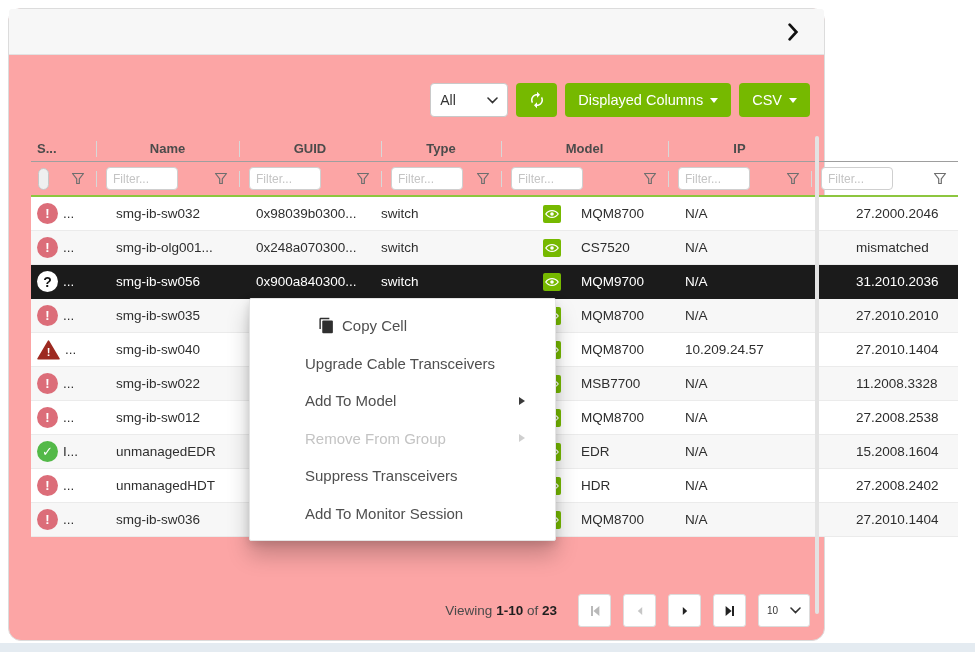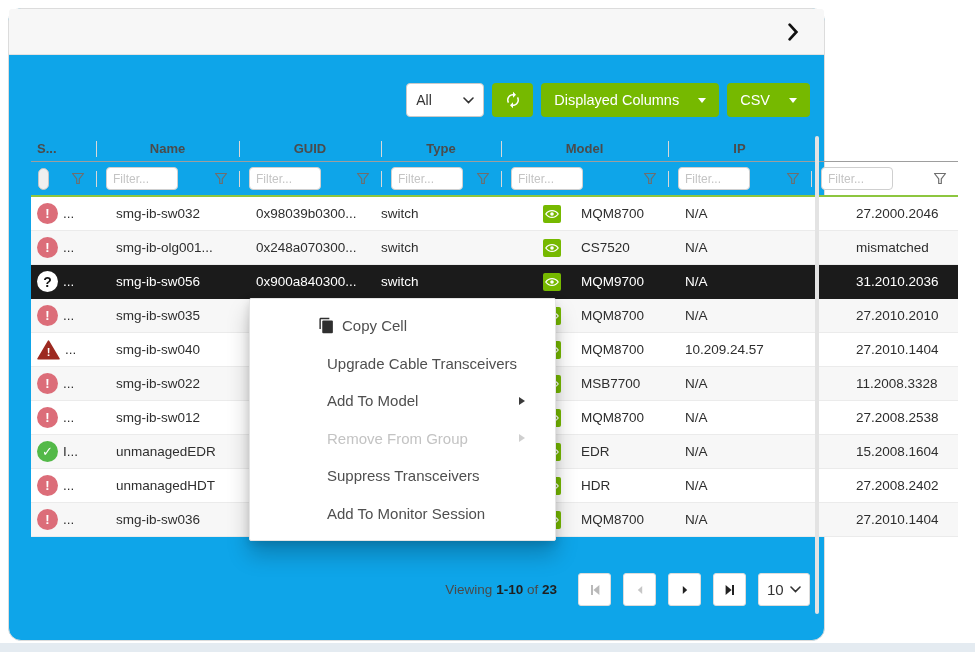--- a/index.html
+++ b/index.html
@@ -7,31 +7,31 @@
     --separator-green:#8dc63f;
     --error:#dc6d79;
     --critical:#9d2a21;
     --ok:#53b948;
     --selected-row:#1b1b1b;
   }
   *{box-sizing:border-box;margin:0;padding:0}
   html,body{width:975px;height:652px;background:#fff;overflow:hidden;
     font-family:"Liberation Sans","DejaVu Sans",sans-serif;}
   .page-strip{position:absolute;left:0;right:0;bottom:0;height:9px;background:#e4ebf1}
-  .card{position:absolute;left:8px;top:8px;width:817px;height:633px;background:#0ea5e9;
+  .card{position:absolute;left:8px;top:8px;width:817px;height:633px;background:#fca5a5;
     border:1px solid #dcdcdc;border-radius:13px}
   
   .card-header{height:46px;background:#f7f7f7;border-bottom:1px solid #e2e2e2;
     border-radius:3px 3px 0 0;position:relative}
   .collapse-btn{position:absolute;right:24px;top:14px;width:14px;height:18px;cursor:pointer}
   
   .toolbar{position:absolute;top:74px;right:14px;display:flex;align-items:stretch;gap:8px;height:34px}
   .select-box{display:flex;align-items:center;justify-content:space-between;width:78px;
     border:1px solid #c9c9c9;border-radius:4px;background:#fff;padding:0 9px;font-size:14px;color:#333;cursor:pointer}
-  .btn-green{display:flex;align-items:center;justify-content:center;gap:19px;background:var(--accent-green);
+  .btn-green{display:flex;align-items:center;justify-content:center;gap:7px;background:var(--accent-green);
     color:#fff;border:none;border-radius:4px;font-size:14.5px;padding:0 13px;cursor:pointer;
     font-family:"Liberation Sans","DejaVu Sans",sans-serif}
   .btn-green .caret{width:0;height:0;border-left:4.5px solid transparent;border-right:4.5px solid transparent;
     border-top:5px solid #fff;margin-top:1px}
   .btn-refresh{width:41px;padding:0}
   
   .table{position:absolute;left:22px;top:127px;width:927px}
   .trow{display:grid;grid-template-columns:65px 143px 142px 120px 167px 143px 147px;align-items:center}
   .thead{height:26px;font-size:13px;font-weight:bold;color:#4b4b4b;border-bottom:1px solid #9e9e9e}
   .thead .cell{text-align:center;position:relative;height:100%;display:flex;align-items:center;justify-content:center;cursor:pointer}
@@ -63,35 +63,35 @@
     font-weight:bold;font-size:13px;flex:0 0 auto}
   .sev-error{background:var(--error);color:#fff}
   .sev-ok{background:var(--ok);color:#fff}
   .sev-unknown{background:#fff;color:#111;font-size:14px}
   .sev-tri{flex:0 0 auto;display:flex}
   .nv-icon{flex:0 0 auto;display:flex}
   
   #context-menu{position:absolute;left:240px;top:289px;width:307px;height:243px;background:#fff;
     border:1px solid #e4e4e4;border-radius:2px;display:flex;flex-direction:column;padding:8px 0;z-index:5;
     box-shadow:0 14px 22px rgba(0,0,0,.22),0 3px 8px rgba(0,0,0,.12)}
-  .menu-item{flex:1;display:flex;align-items:center;gap:7px;padding-left:77px;font-size:15px;color:#4f4f4f;
+  .menu-item{flex:1;display:flex;align-items:center;gap:7px;padding-left:55px;font-size:15px;color:#4f4f4f;
     position:relative;cursor:pointer;white-space:nowrap}
   .menu-item.has-icon{padding-left:68px}
   .menu-item .arrow{position:absolute;right:30px;width:0;height:0;border-left:6px solid #3a3a3a;
     border-top:4.5px solid transparent;border-bottom:4.5px solid transparent}
   .menu-item.disabled{color:#c3c3c3;cursor:default}
   .menu-item.disabled .arrow{border-left-color:#cfcfcf}
   
-  .pagefoot{position:absolute;right:14px;top:564px;display:flex;align-items:center;gap:12px;height:33px}
+  .pagefoot{position:absolute;right:14px;top:585px;display:flex;align-items:center;gap:12px;height:33px}
   .viewing{font-size:13.5px;color:#4a4a4a;margin-right:9px;white-space:nowrap}
   .viewing b{color:#1f1f1f}
   .pbtn{width:33px;height:33px;border:1px solid #dcdcdc;border-radius:3px;background:#fff;
     display:flex;align-items:center;justify-content:center;cursor:pointer;padding:0}
   .psel{width:52px;height:33px;border:1px solid #dcdcdc;border-radius:3px;background:#fff;display:flex;
-    align-items:center;justify-content:space-between;padding:0 8px;font-size:15px;color:#333;cursor:pointer}
+    align-items:center;justify-content:space-between;padding:0 8px;font-size:10px;color:#333;cursor:pointer}
   .scroll-track{position:absolute;right:5px;top:127px;width:4px;height:478px;background:#e3e3e3;border-radius:2px}
 </style>
 </head>
 <body>
 
 <div class="card">
 
   <div class="card-header">
     <div class="collapse-btn">
       <svg width="14" height="18" viewBox="0 0 10 16">

